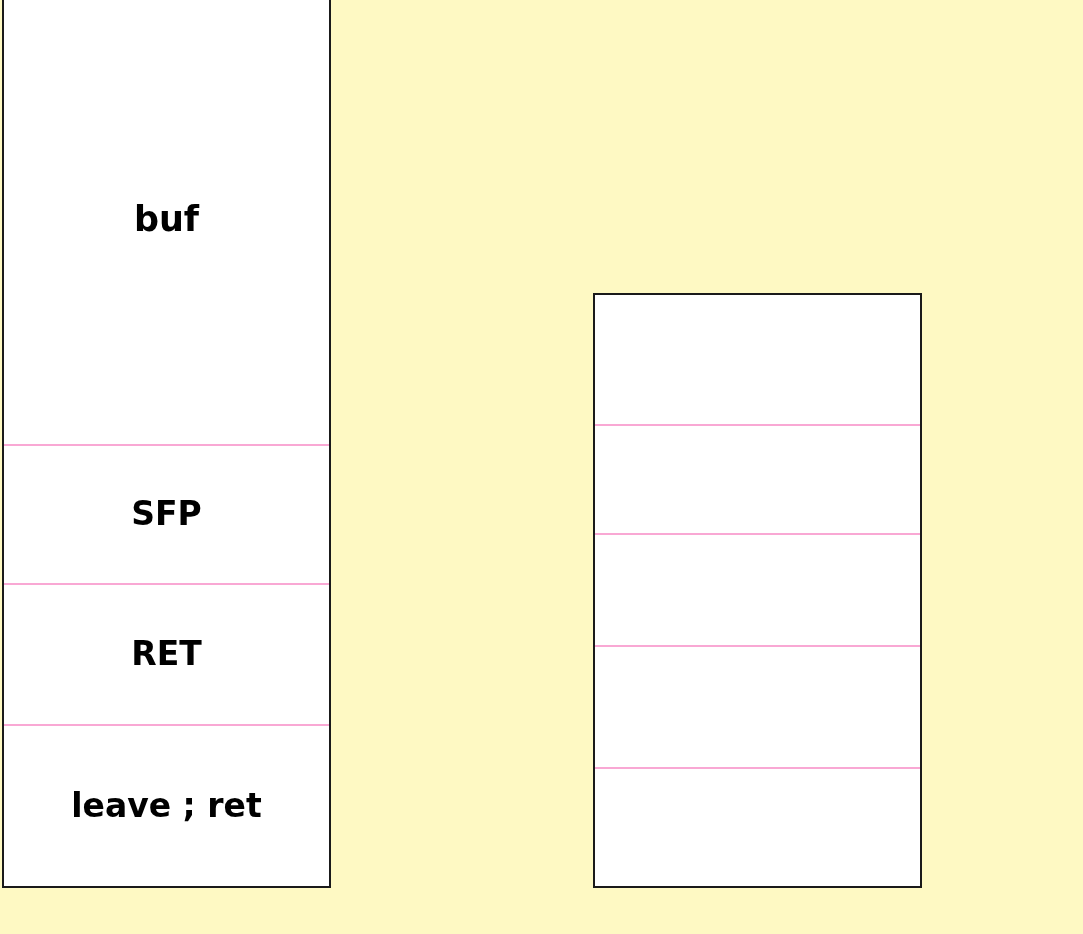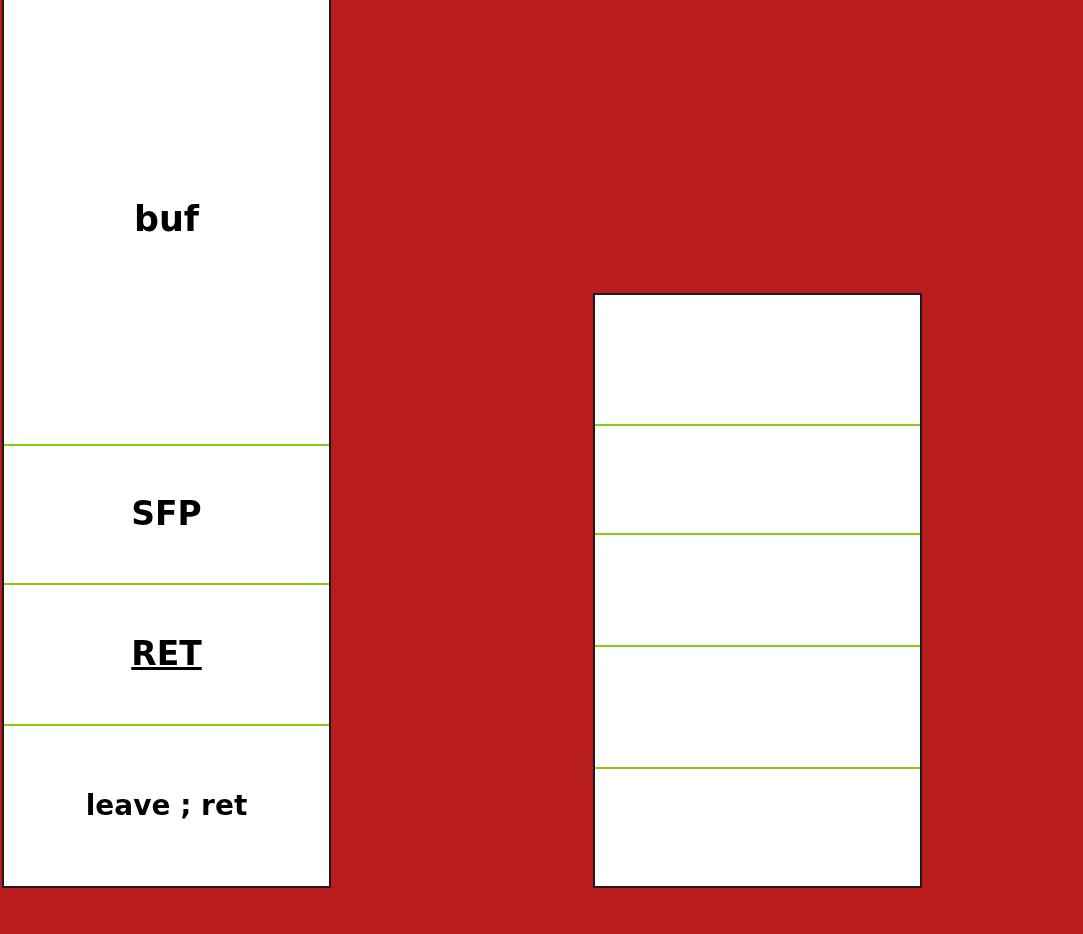--- a/index.html
+++ b/index.html
@@ -11,21 +11,21 @@
   body {
     width: 1083px;
     height: 934px;
     overflow: hidden;
     font-family: "DejaVu Sans", "Liberation Sans", sans-serif;
   }
   #canvas {
     position: relative;
     width: 1083px;
     height: 934px;
-    background: #b91c1c;
+    background: #fef9c3;
   }
 
   
   .stack {
     position: absolute;
     box-sizing: border-box;
     background: #ffffff;
     border: 2px solid #1a1a1a;
     display: flex;
     flex-direction: column;
@@ -37,40 +37,40 @@
     flex-direction: column;
     align-items: center;
     justify-content: center;
     text-align: center;
     color: #000000;
     font-weight: bold;
     line-height: 1.12;
     overflow: hidden;
   }
   .cell + .cell {
-    border-top: 2px solid #84cc16;
+    border-top: 2px solid #f9a8d4;
   }
   .cell .line {
     display: block;
     white-space: pre;
   }
 
   
   #left-stack {
     left: 2px;
     top: -4px;           
     width: 329px;
     height: 892px;
     border-top: none;
   }
   #left-stack .cell { flex: 0 0 auto; }
   #cell-buf        { height: 448px; font-size: 35px; }
   #cell-sfp        { height: 139px; font-size: 33px; }
-  #cell-ret        { height: 141px; font-size: 33px; text-decoration: underline; }
-  #cell-leave      { height: 162px; font-size: 28px; }
+  #cell-ret        { height: 141px; font-size: 33px; }
+  #cell-leave      { height: 162px; font-size: 33px; }
 
   
   #right-stack {
     left: 593px;
     top: 293px;
     width: 329px;
     height: 595px;
   }
   #right-stack .cell { font-size: 30px; }
   #rcell-0 { height: 129px; }

